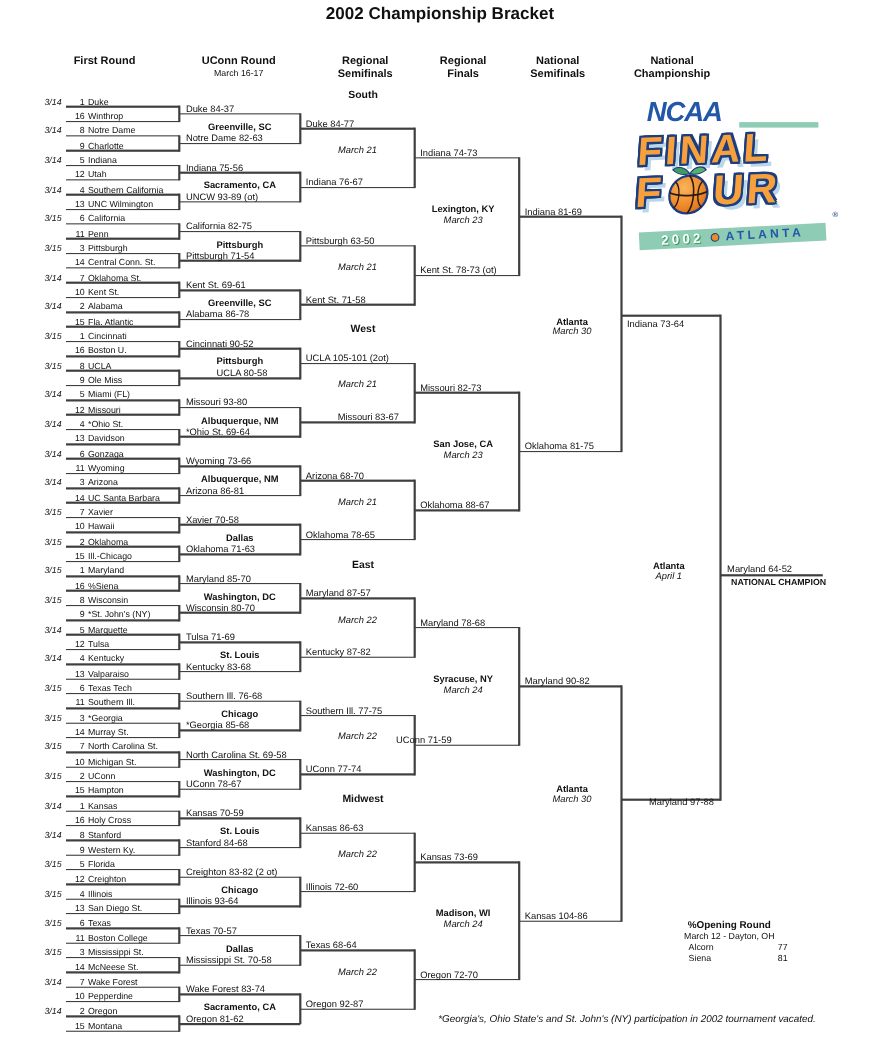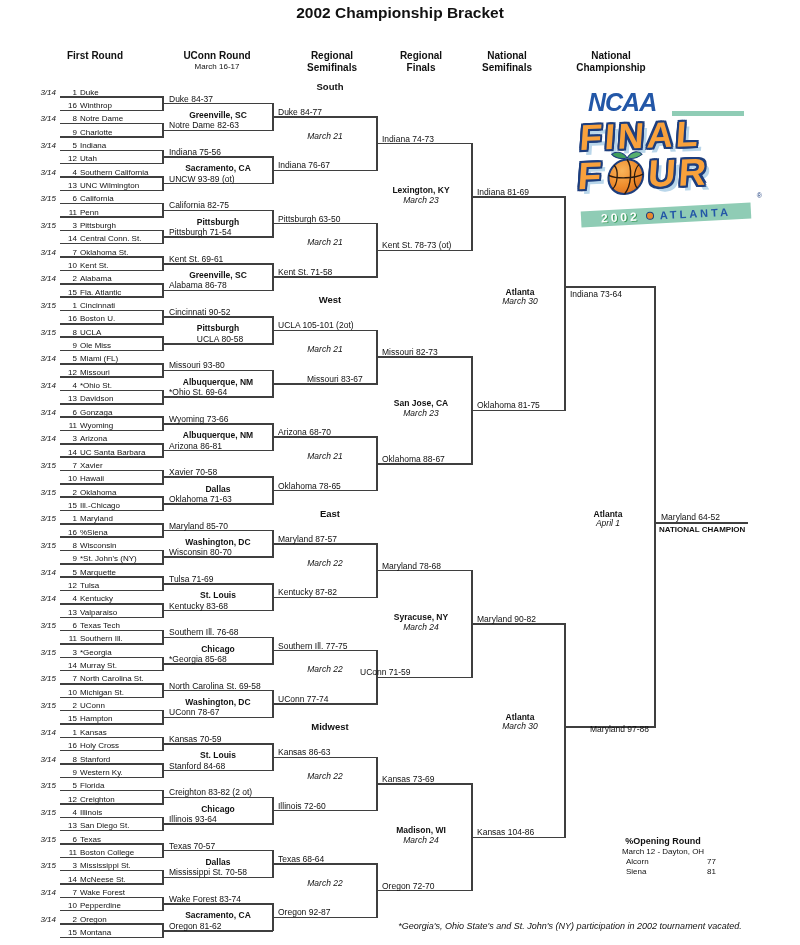--- a/index.html
+++ b/index.html
@@ -688,21 +688,21 @@
       <div class="t win" style="left: 570px; top: 289px; width: 84px;">Indiana 73-64</div>
       <div class="t venue" style="left: 480px; top: 288px; width: 80px;">Atlanta</div>
       <div class="t rdate" style="left: 480px; top: 297px; width: 80px;">March 30</div>
       <div class="hline" style="left: 565px; top: 726.25px; width: 90px;"></div>
       <div class="t win" style="left: 570px; top: 724px; width: 84px; margin-left: 20px;">Maryland 97-88</div>
       <div class="t venue" style="left: 480px; top: 713px; width: 80px;">Atlanta</div>
       <div class="t rdate" style="left: 480px; top: 722px; width: 80px;">March 30</div>
       <div class="vline" style="left: 654.25px; top: 286.25px; height: 441.5px;"></div>
       <div class="hline" style="left: 655px; top: 522.25px; width: 93px;"></div>
       <div class="t win" style="left: 661px; top: 512px; width: 86px;">Maryland 64-52</div>
-      <div class="t champ-label" style="left: 659px; top: 525px; width: 92px;">NATIONAL CHAMPION</div>
+      <div class="t champ-label" style="left: 659px; top: 525px; width: 92px; text-align: right;">NATIONAL CHAMPION</div>
       <div class="t venue" style="left: 568px; top: 510px; width: 80px;">Atlanta</div>
       <div class="t rdate" style="left: 568px; top: 519px; width: 80px;">April 1</div>
     </div>
 
   <div id="opening-round">
     <div class="or-title">%Opening Round</div>
     <div class="or-sub">March 12 - Dayton, OH</div>
     <div class="or-row">
       <span>Alcorn</span>
       <span>77</span>

